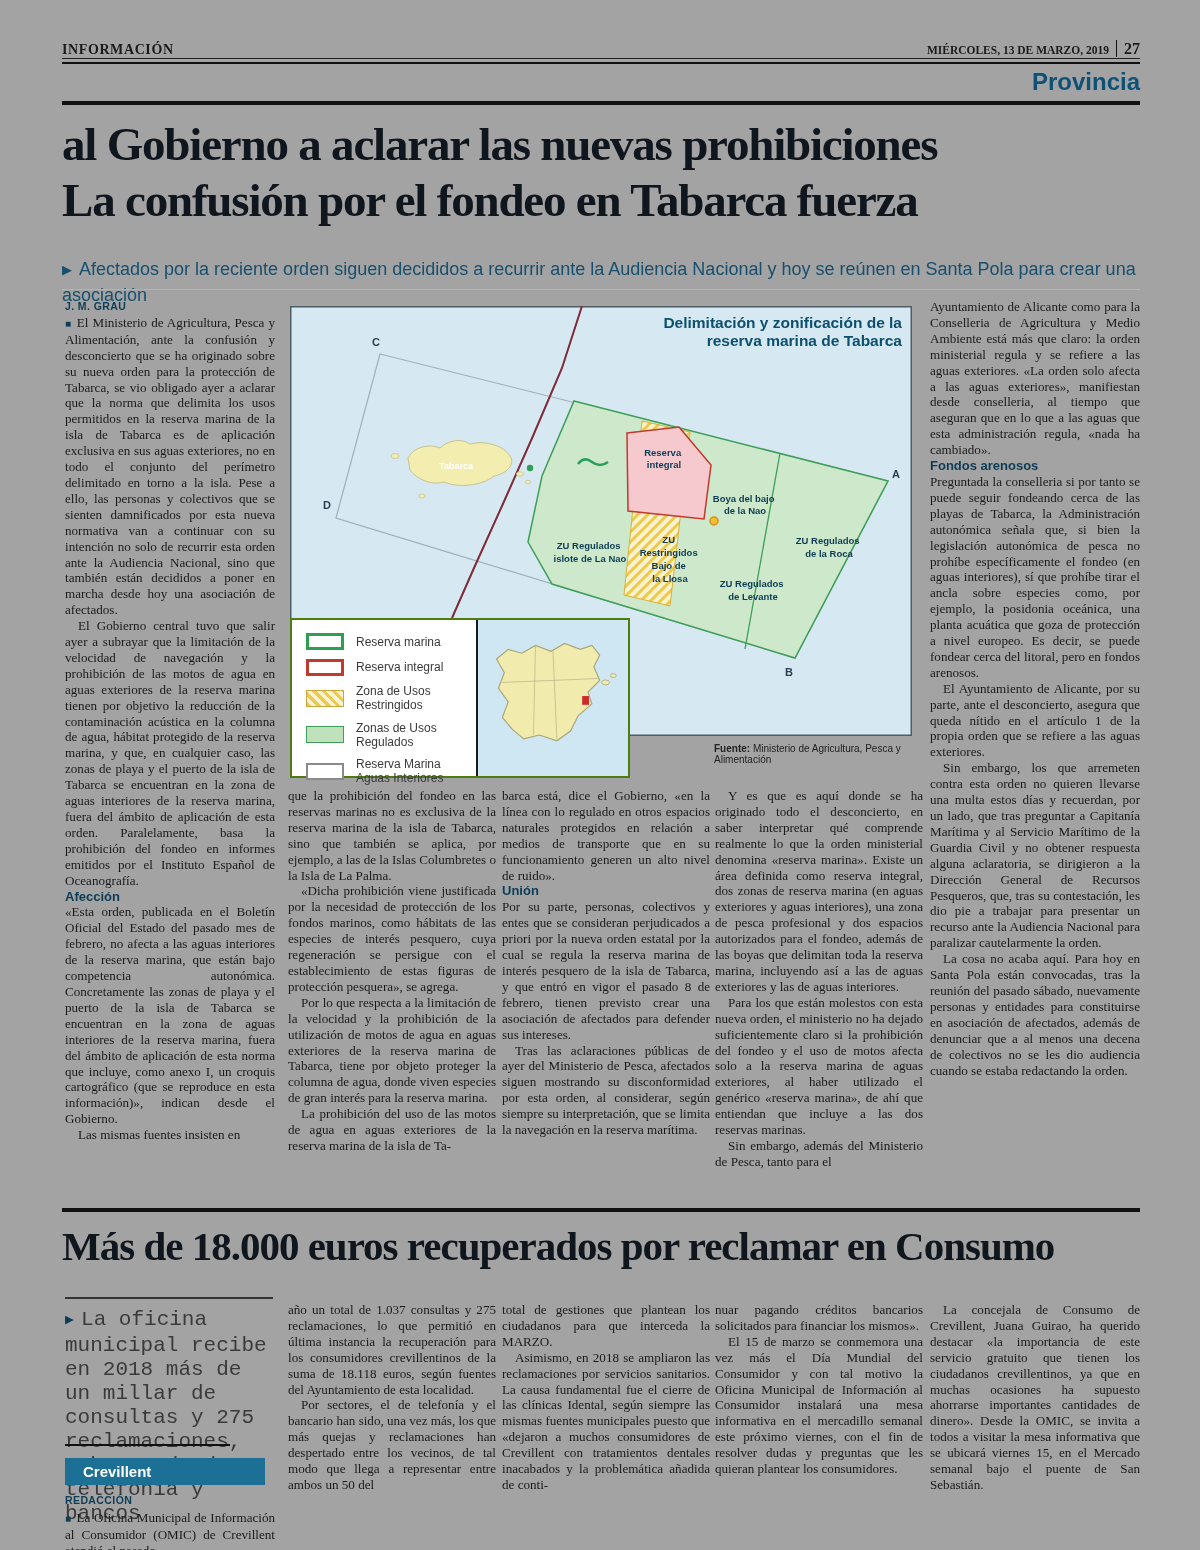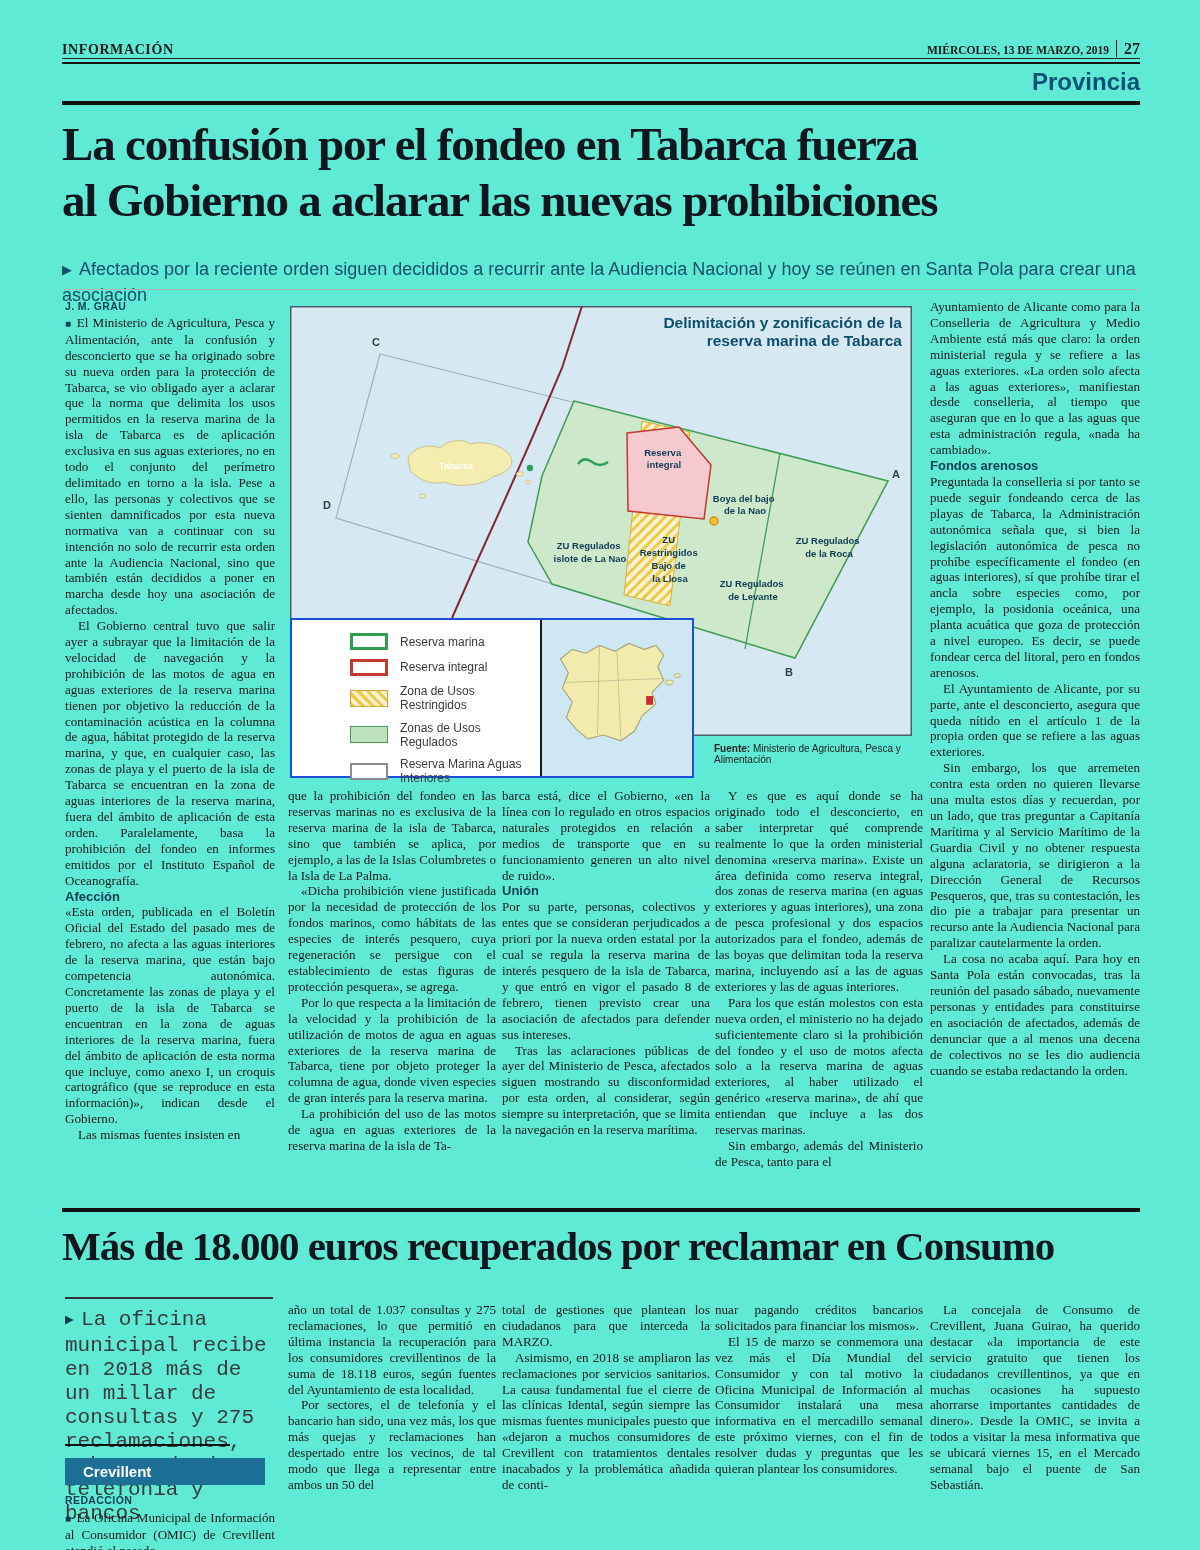--- a/index.html
+++ b/index.html
@@ -1,16 +1,16 @@
 <!DOCTYPE html>
 <html lang="es"><head>
 <meta charset="utf-8">
 <style>
   html,body{margin:0;padding:0;background:#e9e9e7;}
-  .page{position:relative;width:1200px;height:1550px;margin:0 auto;background:#5eead4;
+  .page{position:relative;width:1200px;height:1550px;margin:0 auto;background:#a3a3a3;
         overflow:hidden;font-family:"Liberation Serif",serif;color:#1a1a1a;}
   .abs{position:absolute;}
 
   
   .masthead{font-weight:bold;font-size:14px;letter-spacing:.6px;font-family:"Liberation Serif",serif;}
   .dateline{font-weight:bold;font-size:11.5px;font-family:"Liberation Serif",serif;}
   .pagenum{font-weight:bold;font-size:16px;border-left:1.5px solid #111;padding-left:7px;margin-left:7px;}
   .rule-double{border-top:1px solid #222;border-bottom:2.5px solid #111;height:3px;}
   .section-title{font-family:"Liberation Sans",sans-serif;font-weight:bold;font-size:24px;
                  color:#0e5176;text-align:right;}
@@ -30,22 +30,22 @@
   .byline{font-family:"Liberation Sans",sans-serif;font-weight:bold;font-size:10.5px;
           letter-spacing:.4px;color:#0d3c55;margin:0 0 7px 0;}
   .sq{color:#0d3c55;font-size:10px;padding-right:5px;}
   .sq::before{content:"■";}
 
   
   .graphic{width:622px;height:476px;}
   .map-title{position:absolute;top:8px;right:10px;text-align:right;
              font-family:"Liberation Sans",sans-serif;font-weight:bold;font-size:15.5px;
              line-height:17.5px;color:#0d506e;}
-  .legend-panel{position:absolute;left:0;top:312px;width:404px;height:160px;background:#fff;
-                border:2px solid #1d4ed8;display:flex;box-sizing:border-box;padding-left:44px;}
+  .legend-panel{position:absolute;left:0;top:312px;width:340px;height:160px;background:#fff;
+                border:2px solid #4d7c0f;display:flex;box-sizing:border-box;}
   .legend-list{flex:1;padding:13px 8px 8px 14px;}
   .legend-item{display:flex;align-items:center;margin-bottom:8.5px;
                font-family:"Liberation Sans",sans-serif;font-size:12px;color:#3a3a3a;}
   .swatch{width:38px;height:17px;margin-right:12px;box-sizing:border-box;background:#fff;flex:none;}
   .sw-marina{border:3px solid #2f9e52;}
   .sw-integral{border:3px solid #c2392e;}
   .sw-restringidos{border:1px solid #c9a73b;
       background:repeating-linear-gradient(45deg,#edc94c 0 3px,#fbf3cf 3px 7px);}
   .sw-regulados{border:1px solid #3e9e57;background:#bfe2bd;}
   .sw-interiores{border:2px solid #8a8a8a;}
@@ -77,22 +77,22 @@
     <span class="masthead">INFORMACIÓN</span>
     <span class="dateline">
       <span>MIÉRCOLES, 13 DE MARZO, 2019</span><span class="pagenum">27</span>
     </span>
   </div>
   <div class="abs rule-double" style="left:62px;top:58px;width:1078px;"></div>
   <div class="abs section-title" style="left:62px;top:68px;width:1078px;text-align:right;">Provincia</div>
   <div class="abs rule" style="left:62px;top:101px;width:1078px;height:4px;"></div>
 
   <div class="abs h1" style="left:62px;top:116px;width:1090px;">
+    <div>al Gobierno a aclarar las nuevas prohibiciones</div>
     <div>La confusión por el fondeo en Tabarca fuerza</div>
-    <div>al Gobierno a aclarar las nuevas prohibiciones</div>
   </div>
   <div class="abs standfirst" style="left:62px;top:257px;width:1090px;">
     <span class="arrow-icon"></span><span>Afectados por la reciente orden siguen decididos a recurrir ante la Audiencia Nacional y hoy se reúnen en Santa Pola para crear una asociación</span>
   </div>
   <div class="abs" style="left:62px;top:289px;width:1078px;border-top:1px solid #b5b5b0;"></div>
 
   <div class="abs bodycol" style="left:65px;top:299px;width:210px;height:896px;">
     <p class="byline">J. M. GRAU</p>
     <p><span class="sq"></span><span>El Ministerio de Agricultura, Pesca y Alimentación, ante la confusión y desconcierto que se ha originado sobre su nueva orden para la protección de Tabarca, se vio obligado ayer a aclarar que la norma que delimita los usos permitidos en la reserva marina de la isla de Tabarca es de aplicación exclusiva en sus aguas exteriores, no en todo el conjunto del perímetro delimitado en torno a la isla. Pese a ello, las personas y colectivos que se sienten damnificados por esta nueva normativa van a continuar con su intención no solo de recurrir esta orden ante la Audiencia Nacional, sino que también están decididos a poner en marcha desde hoy una asociación de afectados.</span></p>
     <p class="ind">El Gobierno central tuvo que salir ayer a subrayar que la limitación de la velocidad de navegación y la prohibición de las motos de agua en aguas exteriores de la reserva marina tienen por objetivo la reducción de la contaminación acústica en la columna de agua, hábitat protegido de la reserva marina, y que, en cualquier caso, las zonas de playa y el puerto de la isla de Tabarca se encuentran en la zona de aguas interiores de la reserva marina, fuera del ámbito de aplicación de esta orden. Paralelamente, basa la prohibición del fondeo en informes emitidos por el Instituto Español de Oceanografía.</p>

